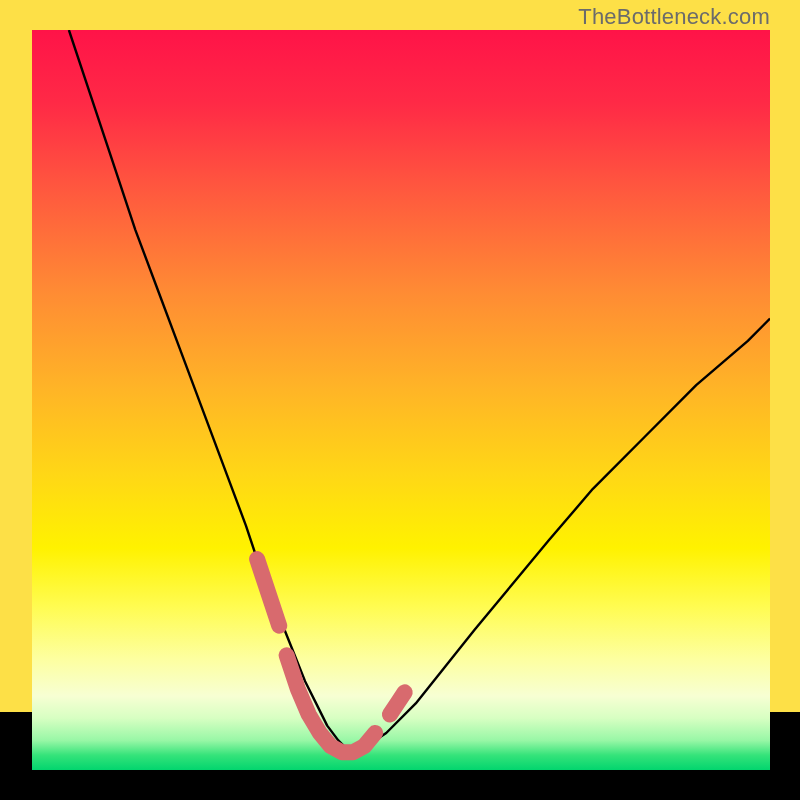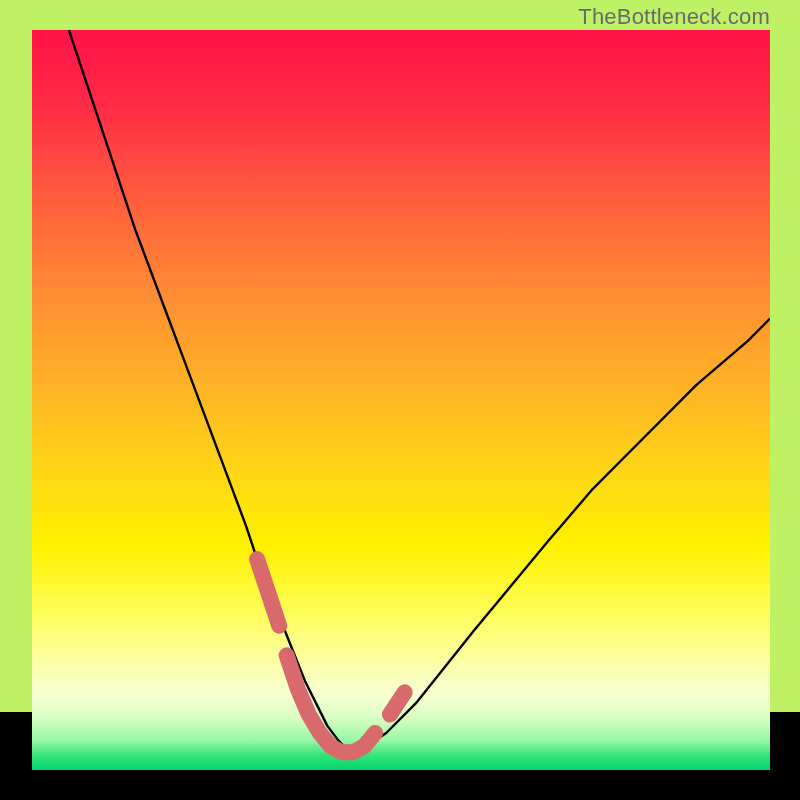--- a/index.html
+++ b/index.html
@@ -10,21 +10,21 @@
     background: #000;
     font-family: Arial, Helvetica, sans-serif;
     overflow: hidden;
   }
   .frame {
     position: absolute;
     left: 0;
     top: 0;
     width: 800px;
     height: 712px;
-    background: #bef264;
+    background: #fde047;
   }
   .plot-area {
     position: absolute;
     left: 32px;
     top: 30px;
     width: 738px;
     height: 740px;
     overflow: hidden;
   }
   .gradient {

